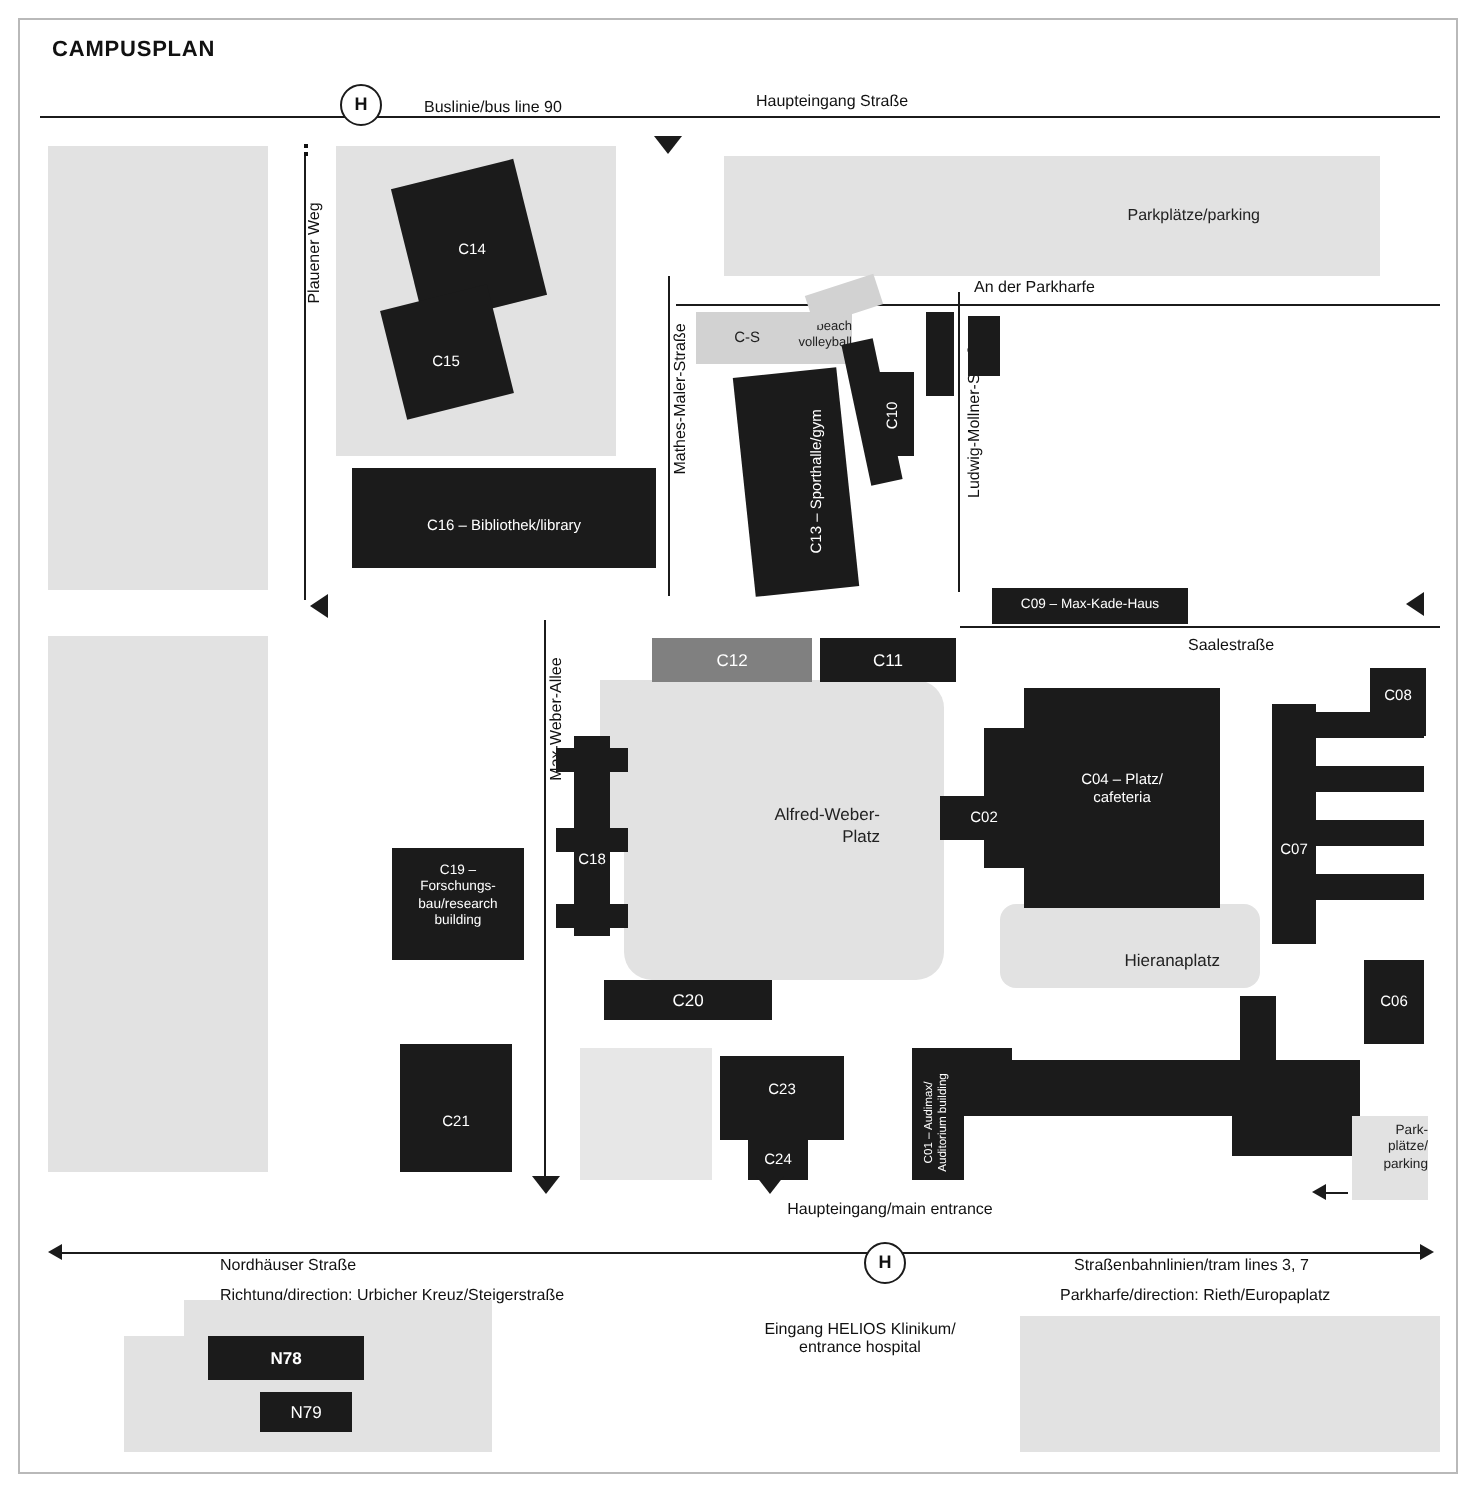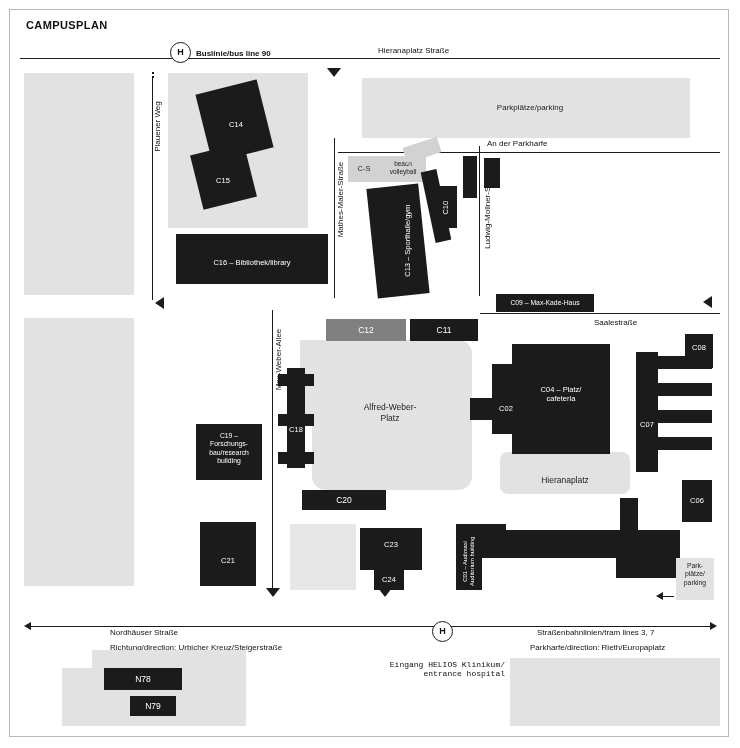--- a/index.html
+++ b/index.html
@@ -28,21 +28,21 @@
   .lgrey { background:#e2e2e2; color:#333333; }
   .mgrey { background:#d2d2d2; color:#333333; }
   .plaza { background:#e7e7e7; }
   .lbl {
     position:absolute;
     font-size:7.5px; line-height:1.25;
     text-align:center;
     white-space:pre-line;
   }
   .lbl.dk { color:#ffffff; }
-  .lbl.lt { color:#222222; }
+  .lbl.lt { color:#222222;text-align:right; }
   .vert { transform:rotate(-90deg); transform-origin:50% 50%; }
   .streetname {
     position:absolute; font-size:8px; color:#111;
   }
   .hline { position:absolute; background:#1b1b1b; height:1px; }
   .vline { position:absolute; background:#1b1b1b; width:1px; }
   .dashv { position:absolute; width:0; border-left:2px dotted #111; }
   .tri { position:absolute; width:0; height:0; }
   .tri.down { border-left:7px solid transparent; border-right:7px solid transparent; border-top:9px solid #1b1b1b; }
   .tri.left { border-top:6px solid transparent; border-bottom:6px solid transparent; border-right:9px solid #1b1b1b; }
@@ -60,22 +60,22 @@
 <body>
 
 <div id="map">
 
   <div class="frame"></div>
 
   <div class="title">CAMPUSPLAN</div>
 
   <div class="hline" style="left:20px; top:58px; width:700px;"></div>
   <div class="hstop" style="left:170px; top:42px;">H</div>
-  <div class="streetname" style="left:196px; top:49px;font-weight:bold;">Buslinie/bus line 90</div>
-  <div class="streetname" style="left:378px; top:46px;">Hieranaplatz Straße</div>
+  <div class="streetname" style="left:212px; top:49px;">Buslinie/bus line 90</div>
+  <div class="streetname" style="left:378px; top:46px;">Haupteingang Straße</div>
 
   <div class="blk lgrey" style="left:24px; top:73px; width:110px; height:222px;"></div>
   <div class="blk lgrey" style="left:168px; top:73px; width:140px; height:155px;"></div>
   <div class="blk lgrey" style="left:24px; top:318px; width:110px; height:268px;"></div>
   <div class="blk lgrey" style="left:300px; top:340px; width:42px; height:80px;"></div>
   <div class="blk lgrey" style="left:312px; top:340px; width:160px; height:150px; border-radius:14px;"></div>
   <div class="blk lgrey" style="left:500px; top:452px; width:130px; height:42px; border-radius:8px;"></div>
 
   <div class="blk lgrey" style="left:362px; top:78px; width:328px; height:60px;"></div>
   <div class="lbl lt" style="left:430px; top:103px; width:200px; font-size:8px;">Parkplätze/parking</div>
@@ -157,21 +157,21 @@
 
   <div class="blk dark" style="left:682px; top:480px; width:30px; height:42px;"></div>
   <div class="lbl dk" style="left:682px; top:496px; width:30px;">C06</div>
 
   <div class="blk dark" style="left:512px; top:344px; width:98px; height:110px;"></div>
   <div class="lbl dk" style="left:512px; top:385px; width:98px;">C04 – Platz/
 cafeteria</div>
   <div class="blk dark" style="left:492px; top:364px; width:22px; height:70px;"></div>
 
   <div class="blk dark" style="left:470px; top:398px; width:44px; height:22px;"></div>
-  <div class="lbl dk" style="left:470px; top:404px; width:44px;padding-left:14px;">C02</div>
+  <div class="lbl dk" style="left:470px; top:404px; width:44px;">C02</div>
 
   <div class="blk dark" style="left:500px; top:530px; width:180px; height:28px;"></div>
   <div class="lbl dk" style="left:500px; top:539px; width:180px; font-size:8.5px;margin-top:19px;">C03</div>
   <div class="blk dark" style="left:466px; top:524px; width:40px; height:34px;"></div>
   <div class="blk dark" style="left:616px; top:556px; width:64px; height:22px;"></div>
   <div class="blk dark" style="left:620px; top:498px; width:18px; height:36px;"></div>
 
   <div class="blk lgrey" style="left:676px; top:558px; width:38px; height:42px;"></div>
   <div class="lbl lt" style="left:676px; top:562px; width:38px; font-size:6.8px;">Park-
 plätze/
@@ -202,35 +202,36 @@
   <div class="blk dark" style="left:360px; top:528px; width:62px; height:42px;"></div>
   <div class="lbl dk" style="left:360px; top:540px; width:62px;">C23</div>
   <div class="blk dark" style="left:374px; top:570px; width:30px; height:20px;"></div>
   <div class="lbl dk" style="left:374px; top:575px; width:30px;">C24</div>
 
   <div class="blk dark" style="left:456px; top:524px; width:26px; height:66px;"></div>
   <div class="lbl dk vert" style="left:430px; top:554px; width:78px; font-size:5.8px;">C01 – Audimax/
 Auditorium building</div>
 
   <div class="tri down" style="left:378px; top:588px;"></div>
+  <div class="streetname ctr" style="left:300px; top:600px; width:290px; text-align:center;">Haupteingang/main entrance</div>
 
   <div class="arrowline" style="left:30px; top:626px; width:680px;"></div>
   <div class="arrowhead-l" style="left:24px; top:622px;"></div>
   <div class="arrowhead-r" style="left:710px; top:622px;"></div>
   <div class="hstop" style="left:432px; top:621px;">H</div>
   <div class="streetname" style="left:110px; top:628px;">Nordhäuser Straße</div>
   <div class="streetname" style="left:537px; top:628px;">Straßenbahnlinien/tram lines 3, 7</div>
   <div class="streetname" style="left:110px; top:643px;">Richtung/direction: Urbicher Kreuz/Steigerstraße</div>
   <div class="streetname" style="left:530px; top:643px;">Parkharfe/direction: Rieth/Europaplatz</div>
 
-  <div class="streetname ctr" style="left:355px; top:660px; width:150px; text-align:right; white-space:pre-line;font-family:Liberation Mono, monospace;">Eingang HELIOS Klinikum/
+  <div class="streetname ctr" style="left:355px; top:660px; width:150px; text-align:center; white-space:pre-line;">Eingang HELIOS Klinikum/
 entrance hospital</div>
 
   <div class="blk lgrey" style="left:62px; top:650px; width:184px; height:76px;"></div>
   <div class="blk lgrey" style="left:62px; top:650px; width:30px; height:18px; background:#ffffff;"></div>
   <div class="blk lgrey" style="left:510px; top:658px; width:210px; height:68px;"></div>
 
   <div class="blk dark" style="left:104px; top:668px; width:78px; height:22px;"></div>
-  <div class="lbl dk" style="left:104px; top:674px; width:78px; font-size:8.5px;">N78</div>
+  <div class="lbl dk" style="left:104px; top:674px; width:78px; font-size:8.5px;font-weight:bold;">N78</div>
   <div class="blk dark" style="left:130px; top:696px; width:46px; height:20px;"></div>
   <div class="lbl dk" style="left:130px; top:701px; width:46px; font-size:8.5px;">N79</div>
 
 </div>
 
 </body></html>

